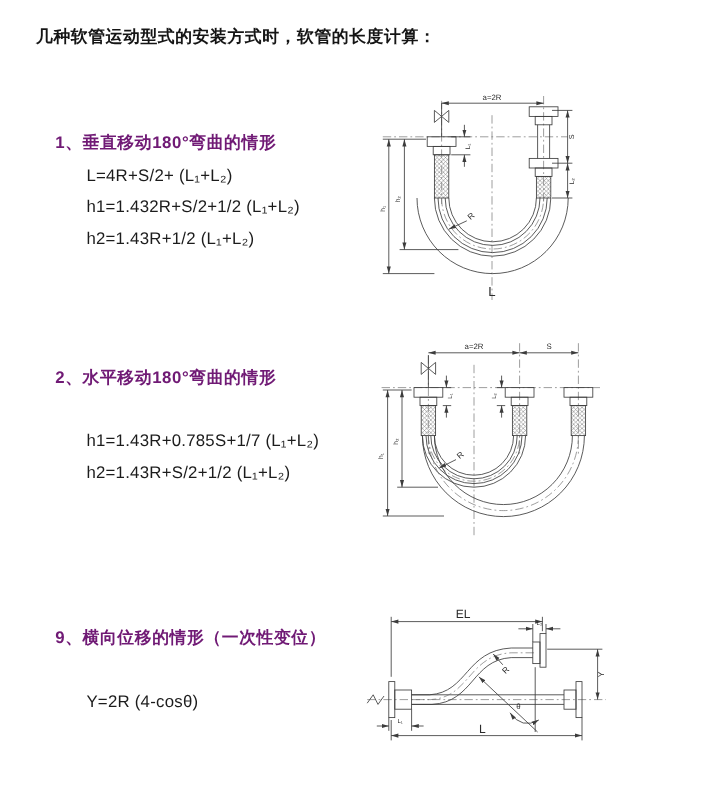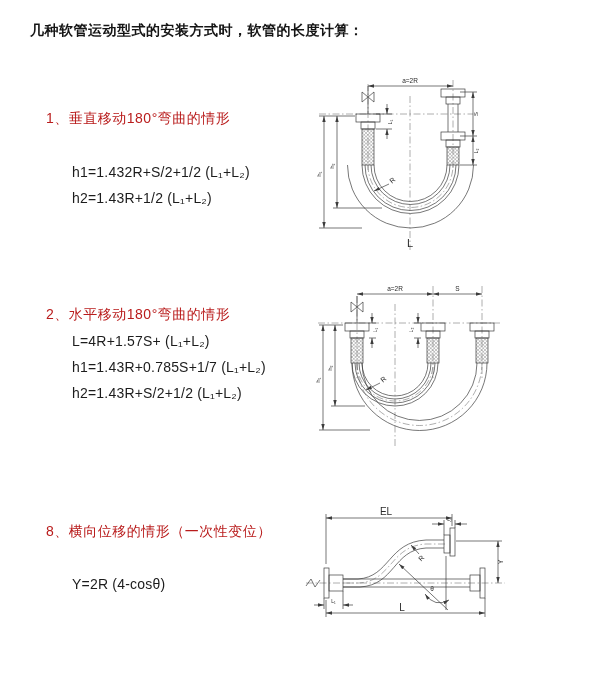--- a/index.html
+++ b/index.html
@@ -1,42 +1,42 @@
 <!DOCTYPE html>
 <html><head>
 <meta charset="utf-8">
 <style>
   html,body{margin:0;padding:0;background:#fff;}
   .page{position:relative;width:600px;height:675px;background:#ffffff;overflow:hidden;
         font-family:"Liberation Sans",sans-serif;border-bottom:3px solid #ececec;}
   .title{position:absolute;left:30px;top:22px;font-size:14px;font-weight:700;color:#151515;letter-spacing:0.5px;}
-  .heading{position:absolute;font-size:14px;font-weight:400;color:#b91c1c;letter-spacing:0.5px;}
+  .heading{position:absolute;font-size:14px;font-weight:700;color:#701a75;letter-spacing:0.5px;}
   .formula{position:absolute;font-size:14px;font-weight:400;color:#1c1c1c;letter-spacing:0.2px;}
   svg.diag{position:absolute;}
   svg .ln{stroke:#3c3c3c;stroke-width:0.7;fill:none;}
   svg .cl{stroke:#6b6b6b;stroke-width:0.55;fill:none;stroke-dasharray:7 2.5 1.5 2.5;}
   svg text{stroke:none;fill:#2b2b2b;font-family:"Liberation Sans",sans-serif;}
 </style>
 </head>
 <body>
 
 <div class="page">
 
   <div class="title">几种软管运动型式的安装方式时，软管的长度计算：</div>
 
   <div class="heading" style="left:46px;top:110px">1、垂直移动180°弯曲的情形</div>
+  <div class="formula" style="left:72px;top:138px">L=4R+S/2+ (L₁+L₂)</div>
   <div class="formula" style="left:72px;top:164px">h1=1.432R+S/2+1/2 (L₁+L₂)</div>
   <div class="formula" style="left:72px;top:190px">h2=1.43R+1/2 (L₁+L₂)</div>
 
   <div class="heading" style="left:46px;top:306px">2、水平移动180°弯曲的情形</div>
-  <div class="formula" style="left:72px;top:333px">L=4R+1.57S+ (L₁+L₂)</div>
   <div class="formula" style="left:72px;top:359px">h1=1.43R+0.785S+1/7 (L₁+L₂)</div>
   <div class="formula" style="left:72px;top:385px">h2=1.43R+S/2+1/2 (L₁+L₂)</div>
 
-  <div class="heading" style="left:46px;top:523px">8、横向位移的情形（一次性变位）</div>
+  <div class="heading" style="left:46px;top:523px">9、横向位移的情形（一次性变位）</div>
   <div class="formula" style="left:72px;top:576px">Y=2R (4-cosθ)</div>
 
   <svg class="diag" style="left:310px;top:70px" width="290" height="195" viewBox="0 0 290 195">
     <defs>
       <pattern id="hb1" patternUnits="userSpaceOnUse" width="3.5" height="3.5">
         <path d="M0,3.5 L3.5,0 M0,0 L3.5,3.5" stroke="#8a8a8a" stroke-width="0.5"></path>
       </pattern>
       <marker id="ae1" markerUnits="userSpaceOnUse" markerWidth="7" markerHeight="5" refX="6" refY="2.5" orient="auto">
         <path d="M0,0.8 L6,2.5 L0,4.2 Z" fill="#3c3c3c"></path>
       </marker>

